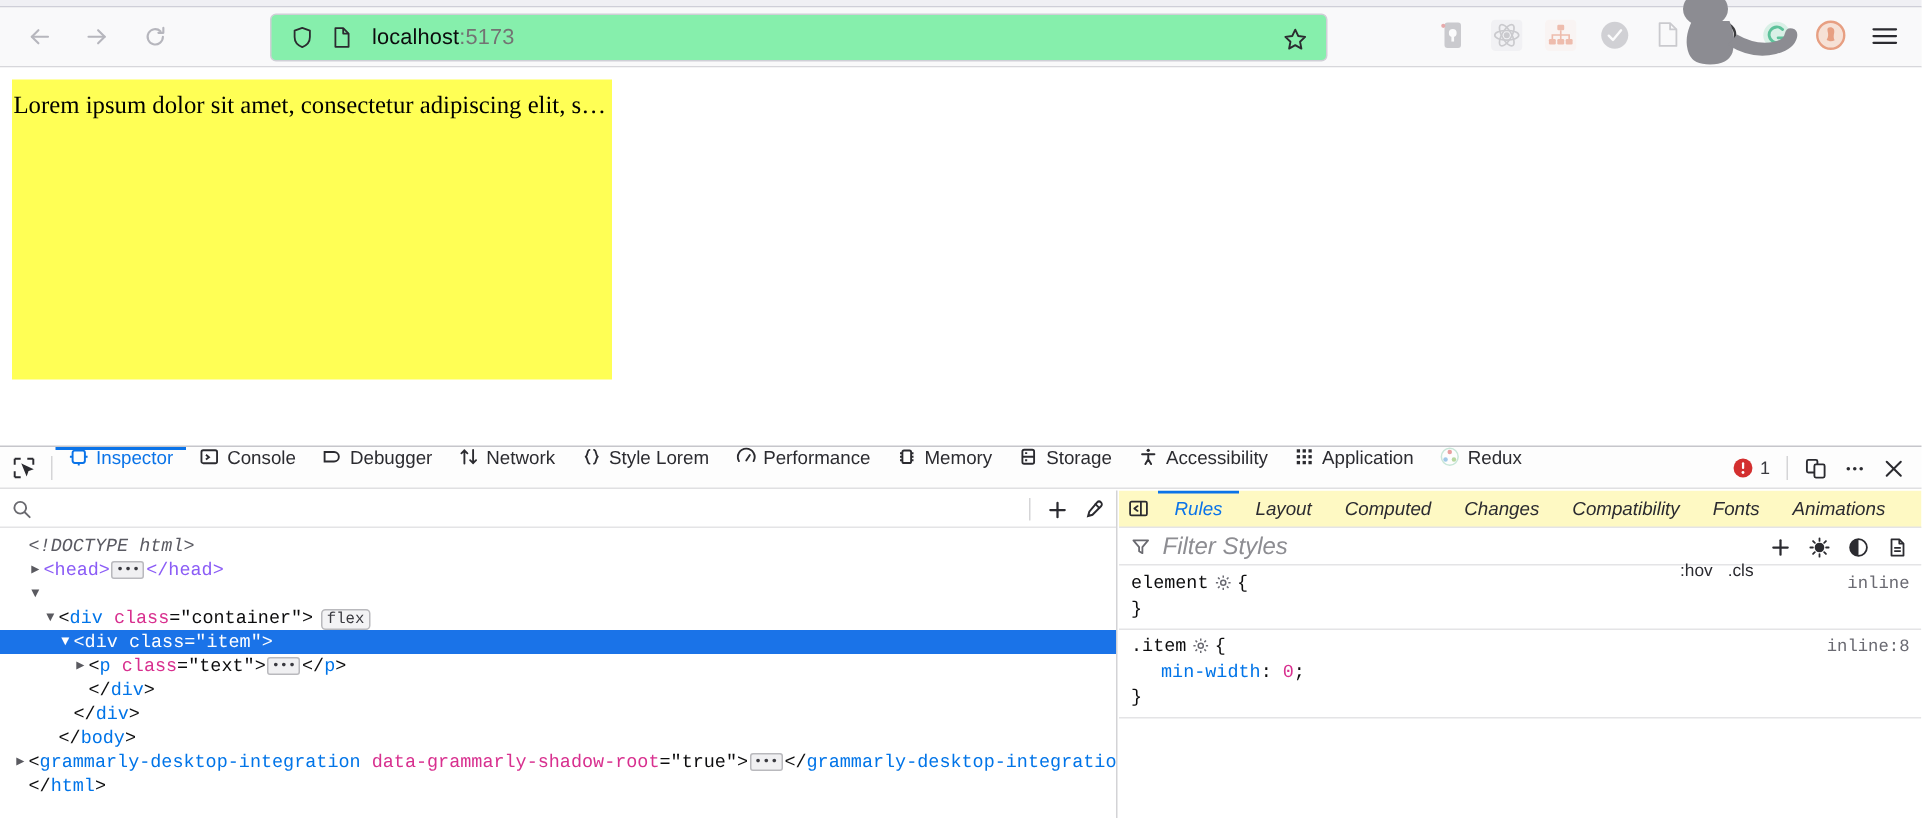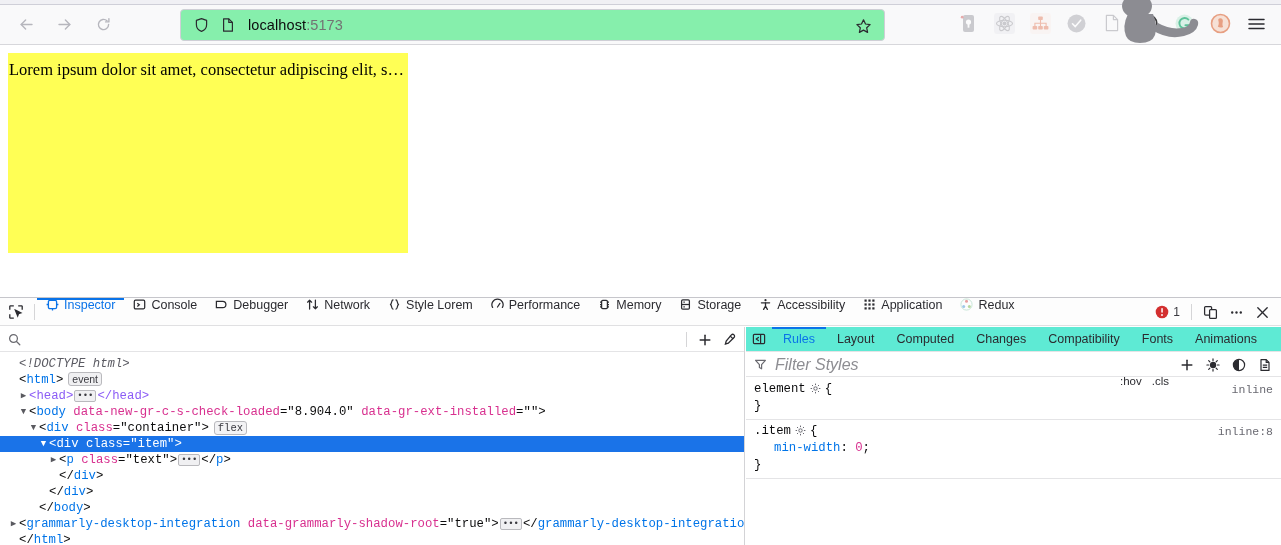--- a/index.html
+++ b/index.html
@@ -259,21 +259,22 @@
   
   #rules-pane {
     position: absolute; left: 746px; top: 0; width: 535px; height: 219px;
     background: #ffffff;
     overflow: hidden;
   }
   #rules-tabs {
     height: 25px; width: 535px;
     border-bottom: 1px solid #e4e4e6;
     display:flex; align-items: stretch;
-    background: #5eead4;
+    background: #fef9c3;
+    font-style: italic;
   }
   #sidebar-toggle {
     width: 26px; display:flex; align-items:center; justify-content:center;
     color:#2b2b30;
   }
   .rules-tab {
     display:flex; align-items:center; padding: 0 11px;
     font-size: 12.5px; color: #2b2b30; position: relative;
     white-space: nowrap;
   }
@@ -664,33 +665,27 @@
         </div>
       </div>
 
       <div id="dom-tree">
           <div class="dom-row">
             <span class="indent" style="width: 0px;"></span>
             <span class="twisty blank">▶</span>
             <span><span class="tok-doctype">&lt;!DOCTYPE html&gt;</span></span>
           </div>
           <div class="dom-row">
-            <span class="indent" style="width: 0px;"></span>
-            <span class="twisty blank">▶</span>
-            <span><span class="tok-punct">&lt;</span><span class="tok-tag">html</span><span class="tok-punct">&gt;</span><span class="badge-event">event</span></span>
-          </div>
-          <div class="dom-row">
             <span class="indent" style="width: 10px;"></span>
             <span class="twisty">▶</span>
             <span><span class="tok-tag-gray">&lt;head&gt;</span><span class="ellipsis-box">•••</span><span class="tok-tag-gray">&lt;/head&gt;</span></span>
           </div>
           <div class="dom-row">
             <span class="indent" style="width: 10px;"></span>
             <span class="twisty">▼</span>
-            <span><span class="tok-punct">&lt;</span><span class="tok-tag">body</span> <span class="tok-attr">data-new-gr-c-s-check-loaded</span><span class="tok-punct">=</span><span class="tok-val">"8.904.0"</span> <span class="tok-attr">data-gr-ext-installed</span><span class="tok-punct">=</span><span class="tok-val">""</span><span class="tok-punct">&gt;</span></span>
           </div>
           <div class="dom-row">
             <span class="indent" style="width: 20px;"></span>
             <span class="twisty">▼</span>
             <span><span class="tok-punct">&lt;</span><span class="tok-tag">div</span> <span class="tok-attr">class</span><span class="tok-punct">=</span><span class="tok-val">"container"</span><span class="tok-punct">&gt;</span><span class="badge-flex">flex</span></span>
           </div>
           <div class="dom-row selected">
             <span class="indent" style="width: 30px;"></span>
             <span class="twisty">▼</span>
             <span><span class="tok-punct">&lt;</span><span class="tok-tag">div</span> <span class="tok-attr">class</span><span class="tok-punct">=</span><span class="tok-val">"item"</span><span class="tok-punct">&gt;</span></span>

